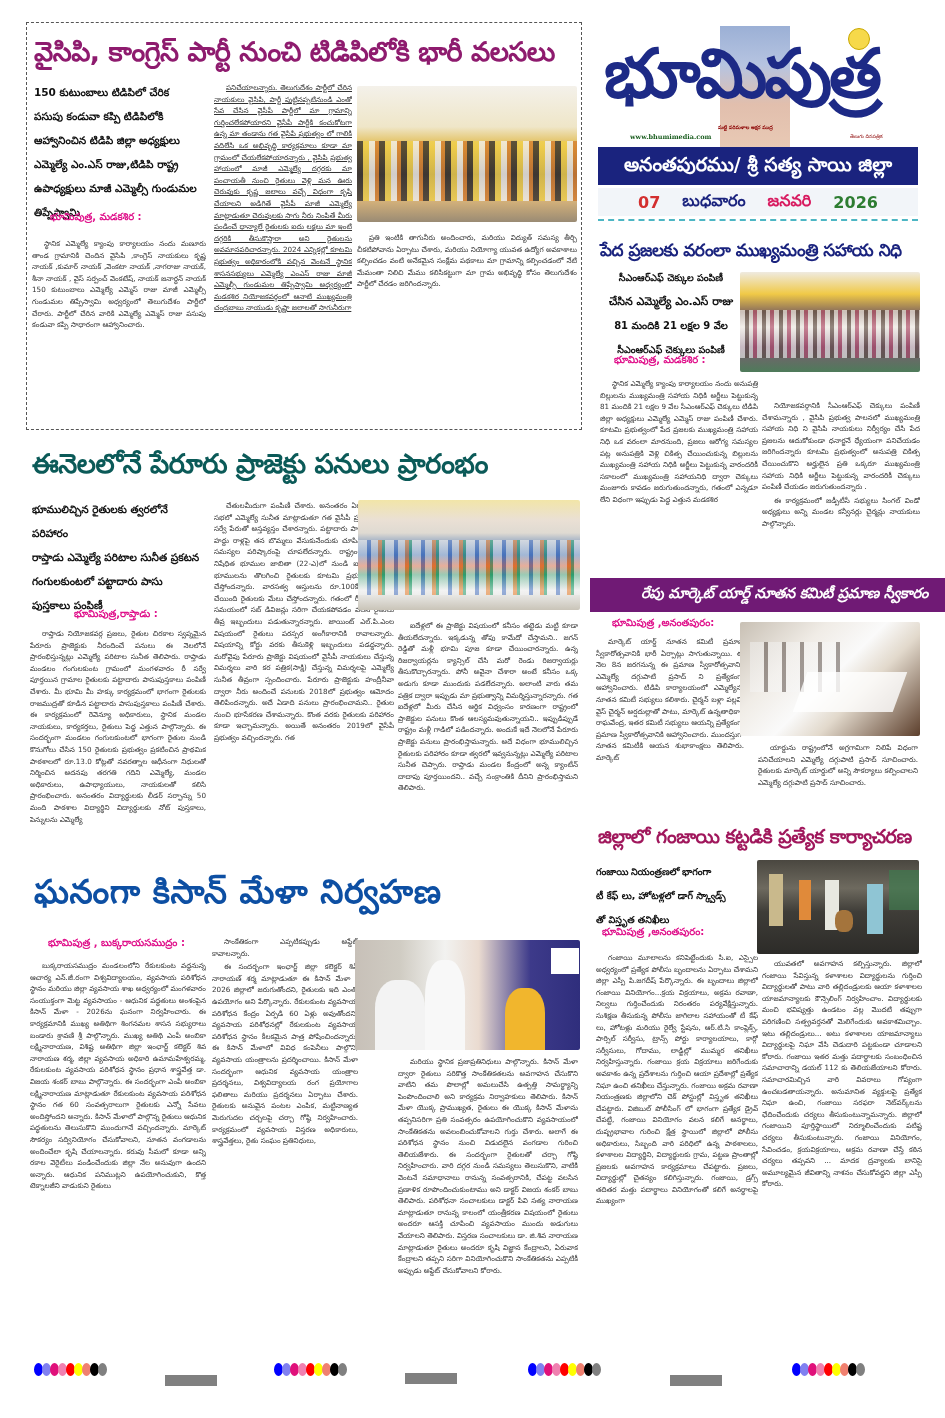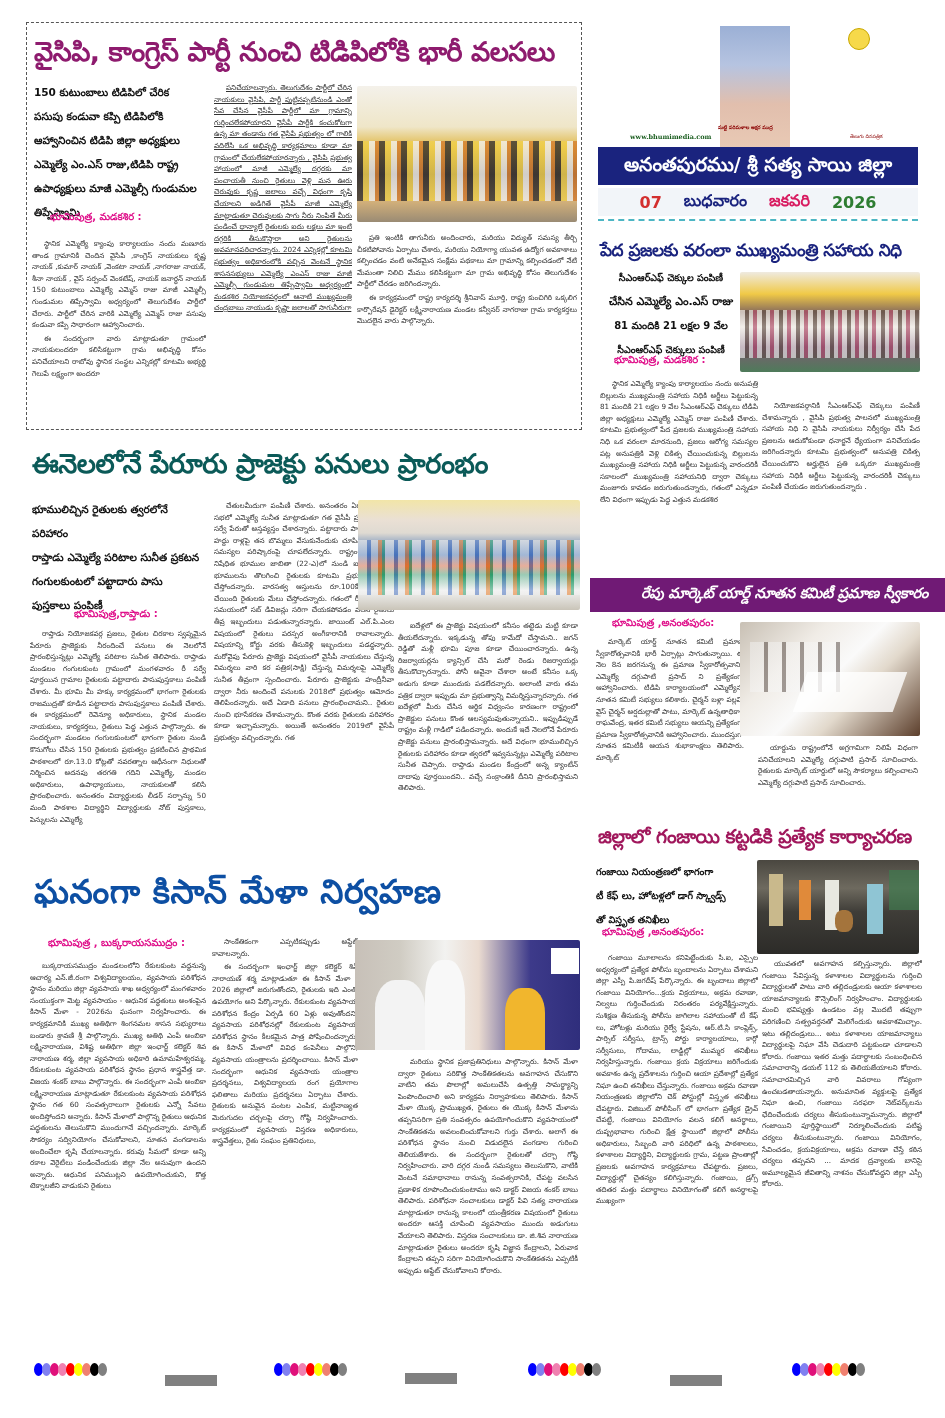--- a/index.html
+++ b/index.html
@@ -49,67 +49,67 @@
   <div class="deck">150 కుటుంబాలు టిడిపిలో చేరిక</div>
   <div class="deck">పసుపు కండువా కప్పి టిడిపిలోకి</div>
   <div class="deck">ఆహ్వానించిన టిడిపి జిల్లా అధ్యక్షులు</div>
   <div class="deck">ఎమ్మెల్యే ఎం.ఎస్ రాజు,టిడిపి రాష్ట్ర</div>
   <div class="deck">ఉపాధ్యక్షులు మాజీ ఎమ్మెల్సీ గుండుమల</div>
   <div class="deck">తిప్పేస్వామి</div>
 </div>
 <div class="abs dateline" style="left:50px; top:211px;">భూమిపుత్ర, మడకశిర :</div>
 <div class="abs body-text" style="left:32px; top:238px; width:174px; height:180px;">
   <p>స్థానిక ఎమ్మెల్యే క్యాంపు కార్యాలయం నందు మణూరు తాండ గ్రామానికి చెందిన వైసిపి ,కాంగ్రెస్ నాయకులు కృష్ణ నాయక్ ,కుమార్ నాయక్ ,వెంకటా నాయక్ ,నాగరాజు నాయక్, శీనా నాయక్ , వైస్ సర్పంచ్ వెంకటేష్, నాయక్ జనార్ధన్ నాయక్ 150 కుటుంబాలు ఎమ్మెల్యే ఎమ్మెస్ రాజు మాజీ ఎమ్మెల్సీ గుండుమల తిప్పేస్వామి అధ్వర్యంలో తెలుగుదేశం పార్టీలో చేరారు. పార్టీలో చేరిన వారికి ఎమ్మెల్యే ఎమ్మెస్ రాజు పసుపు కండువా కప్పి సాధారంగా ఆహ్వానించారు.</p>
-  <p>ఈ సందర్భంగా వారు మాట్లాడుతూ గ్రామంలో నాయకులందరూ కలిసికట్టుగా గ్రామ అభివృద్ధి కోసం పనిచేయాలని రాబోవు స్థానిక సంస్థల ఎన్నికల్లో కూటమి అభ్యర్థి గెలుపే లక్ష్యంగా అందరూ</p>
 </div>
 <div class="abs body-text" style="left:214px; top:82px; width:138px; height:338px;text-decoration:underline;">
   <p>పనిచేయాలన్నారు. తెలుగుదేశం పార్టీలో చేరిన నాయకులు వైసిపి, పార్టీ పుట్టినప్పటినుండి ఎంతో సేవ చేసిన వైసీపీ పార్టీలో మా గ్రామాన్ని గుర్తించలేకపోయారని వైసీపీ పార్టీకి కంచుకోటగా ఉన్న మా తండాను గత వైసిపి ప్రభుత్వం లో గాలికి వదిలేసి ఒక అభివృద్ధి కార్యక్రమాలు కూడా మా గ్రామంలో చేయలేకపోయారన్నారు , వైసిపి ప్రభుత్వ హాయంలో మాజీ ఎమ్మెల్యే దగ్గరకు మా పంచాయతీ నుంచి రైతులు వెళ్లి మన ఊరు చెరువుకు కృష్ణ జలాలు వచ్చే విధంగా కృషి చేయాలని అడిగితే వైసీపీ మాజీ ఎమ్మెల్యే మాట్లాడుతూ చెరువులకు సాగు నీరు నింపితే మీరు పండించే ధాన్యాలే రైతులకు ఐదు లక్షలు మా ఇంటి దగ్గరికి తీసుకొస్తారా అని రైతులను అవమానపరిచారన్నారు. 2024 ఎన్నికల్లో కూటమి ప్రభుత్వం అధికారంలోకి వచ్చిన వెంటనే స్థానిక శాసనసభ్యులు ఎమ్మెల్యే ఎంఎస్ రాజు మాజీ ఎమ్మెల్సీ గుండుమల తిప్పేస్వామి అధ్వర్యంలో మడకశిర నియోజకవర్గంలో ఆనాటి ముఖ్యమంత్రి చంద్రబాబు నాయుడు కృష్ణా జలాలతో సాగునీరుగా</p>
 </div>
 <div class="abs photo" style="left:357px; top:86px; width:220px; height:136px; background:linear-gradient(180deg,#f4f1ea 0%,#efe6c8 30%,#e0b94a 45%,#6c5b4c 65%,#d2b07a 85%,#9a8b74 100%);">
   <div style="position:absolute;left:0;right:0;top:55px;height:60px;background:repeating-linear-gradient(90deg,#2d2a2a 0 6px,#f1d14a 6px 12px,#f3f3f3 12px 18px,#d47a2c 18px 22px);opacity:0.75;"></div>
 </div>
 <div class="abs body-text" style="left:357px; top:232px; width:220px; height:188px;">
   <p>ప్రతి ఇంటికి తాగునీరు అందించారు, మరియు విద్యుత్ సమస్య తీర్చి చీకటిపోవాను ఏర్పాటు చేశారు, మరియు నియోగ్యా యువత ఉద్యోగ అవకాశాలు కల్పించడం వంటి అనేకమైన సంక్షేమ పథకాలు మా గ్రామాన్ని కల్పించడంలో నేటి మేమంతా నిలిచి మేము కలిసికట్టుగా మా గ్రామ అభివృద్ధి కోసం తెలుగుదేశం పార్టీలో చేరడం జరిగిందన్నారు.</p>
-  <p>ఈ కార్యక్రమంలో రాష్ట్ర కార్యదర్శి శ్రీనివాస్ మూర్తి, రాష్ట్ర కుంచిగిరి ఒక్కలిగ కార్పొరేషన్ డైరెక్టర్ లక్ష్మీనారాయణ మండల కన్వీనర్ నాగరాజు గ్రామ కార్యకర్తలు మొదలైన వారు పాల్గొన్నారు.</p>
 </div>
 
 <div class="abs masthead">
   <div class="mast-bg"></div>
   <div class="mast-logo"></div>
+  <div class="mast-title">భూమిపుత్ర</div>
   <div class="mast-tag">మట్టి పరిమళాల అక్షర ముద్ర</div>
   <div class="mast-url">www.bhumimedia.com</div>
   <div class="mast-daily">తెలుగు దినపత్రిక</div>
 </div>
 <div class="abs district-bar">
   <span>అనంతపురము/ శ్రీ సత్య సాయి జిల్లా</span>
 </div>
 <div class="abs date-bar">
   <span class="date-day">07</span>
   <span class="date-weekday">బుధవారం</span>
-  <span class="date-month">జకవరి</span>
+  <span class="date-month">జనవరి</span>
   <span class="date-year">2026</span>
 </div>
 <div class="abs dash-sep"></div>
 
 <div class="abs headline" style="left:600px; top:240px; font-size:17px; color:#1a237e;">పేద ప్రజలకు వరంలా ముఖ్యమంత్రి సహాయ నిధి</div>
 <div class="abs" style="left:600px; top:266px; width:142px; text-align:center;">
   <div class="deck" style="font-size:9.5px;">సీఎంఆర్ఎఫ్ చెక్కుల పంపిణీ</div>
   <div class="deck" style="font-size:11px;">చేసిన ఎమ్మెల్యే ఎం.ఎస్ రాజు</div>
   <div class="deck" style="font-size:10px;text-align:center;">81 మందికి 21 లక్షల 9 వేల</div>
   <div class="deck" style="font-size:9.5px;">సీఎంఆర్ఎఫ్ చెక్కులు పంపిణీ</div>
 </div>
 <div class="abs dateline" style="left:614px; top:354px;">భూమిపుత్ర, మడకశిర :</div>
 <div class="abs photo" style="left:740px; top:272px; width:180px; height:100px; background:linear-gradient(180deg,#efeae0 0%,#f0c947 22%,#8a6e5c 40%,#e9e1d4 55%,#7e5c72 75%,#4e7b5a 100%);">
   <div style="position:absolute;left:0;right:0;top:38px;height:48px;background:repeating-linear-gradient(90deg,#f8f8f8 0 5px,#5a4a44 5px 9px,#f2f2f2 9px 13px,#b0466a 13px 17px);opacity:0.6;"></div>
 </div>
 <div class="abs body-text" style="left:600px; top:378px; width:158px; height:188px;">
   <p>స్థానిక ఎమ్మెల్యే క్యాంపు కార్యాలయం నందు అనుపత్రి బిల్లులను ముఖ్యమంత్రి సహాయ నిధికి అర్జీలు పెట్టుకున్న 81 మందికి 21 లక్షల 9 వేల సీఎంఆర్ఎఫ్ చెక్కులు టిడిపి జిల్లా అధ్యక్షులు ఎమ్మెల్యే ఎమ్మెస్ రాజు పంపిణీ చేశారు. కూటమి ప్రభుత్వంలో పేద ప్రజలకు ముఖ్యమంత్రి సహాయ నిధి ఒక వరంలా మారనుంది, ప్రజలు ఆరోగ్య సమస్యల పట్ల అనుపత్రికి వెళ్లి చికిత్స చేయించుకున్న బిల్లులను ముఖ్యమంత్రి సహాయ నిధికి అర్జీలు పెట్టుకున్న వారందరికీ సకాలంలో ముఖ్యమంత్రి సహాయనిధి ద్వారా చెక్కులు మంజూరు కావడం జరుగుతుందన్నారు, గతంలో ఎన్నడూ లేని విధంగా ఇప్పుడు పెద్ద ఎత్తున మడకశిర</p>
 </div>
 <div class="abs body-text" style="left:762px; top:400px; width:158px; height:166px;">
   <p>నియోజకవర్గానికి సీఎంఆర్ఎఫ్ చెక్కులు పంపిణీ చేశామన్నారు , వైసిపి ప్రభుత్వ పాలనలో ముఖ్యమంత్రి సహాయ నిధి ని వైసిపి నాయకులు నిర్వీర్యం చేసి పేద ప్రజలను ఆదుకోకుండా ధనార్జనే ధ్యేయంగా పనిచేయడం జరిగిందన్నారు కూటమి ప్రభుత్వంలో అనుపత్రి చికిత్స చేయించుకొని అర్హులైన ప్రతి ఒక్కరూ ముఖ్యమంత్రి సహాయ నిధికి అర్జీలు పెట్టుకున్న వారందరికీ చెక్కులు పంపిణీ చేయడం జరుగుతుందన్నారు .</p>
+  <p>ఈ కార్యక్రమంలో జడ్పీటీసీ సభ్యులు సింగల్ విండో అధ్యక్షులు అన్ని మండల కన్వీనర్లు చైర్మన్లు నాయకులు పాల్గొన్నారు.</p>
 </div>
 
 <div class="abs headline" style="left:32px; top:448px; font-size:27px; color:#0b5a58;">ఈనెలలోనే పేరూరు ప్రాజెక్టు పనులు ప్రారంభం</div>
 <div class="abs" style="left:32px; top:497px; width:176px;">
   <div class="deck">భూములిచ్చిన రైతులకు త్వరలోనే</div>
   <div class="deck">పరిహారం</div>
   <div class="deck">రాప్తాడు ఎమ్మెల్యే పరిటాల సునీత ప్రకటన</div>
   <div class="deck">గంగులకుంటలో పట్టాదారు పాసు</div>
   <div class="deck">పుస్తకాలు పంపిణీ</div>
 </div>
@@ -137,21 +137,21 @@
 <div class="abs photo" style="left:740px; top:622px; width:180px; height:114px; background:linear-gradient(135deg,#c8c0b4 0%,#f0ece6 30%,#fafafa 50%,#e2d9cc 65%,#5c3f2c 100%);">
   <div style="position:absolute;left:10px;top:20px;width:90px;height:50px;background:repeating-linear-gradient(90deg,#f6f6f6 0 14px,#3a2c26 14px 18px);opacity:0.45;"></div>
   <div style="position:absolute;left:60px;top:50px;width:100px;height:40px;background:#ffffff;transform:skewX(-20deg);opacity:0.8;"></div>
 </div>
 <div class="abs body-text" style="left:758px; top:742px; width:160px; height:72px;">
   <p>యార్డును రాష్ట్రంలోనే అగ్రగామిగా నిలిపే విధంగా పనిచేయాలని ఎమ్మెల్యే దగ్గుపాటి ప్రసాద్ సూచించారు. రైతులకు మార్కెట్ యార్డులో అన్ని సౌకర్యాలు కల్పించాలని ఎమ్మెల్యే దగ్గుపాటి ప్రసాద్ సూచించారు.</p>
 </div>
 
 <div class="abs headline" style="left:598px; top:825px; font-size:19px; color:#a0175c;">జిల్లాలో గంజాయి కట్టడికి ప్రత్యేక కార్యాచరణ</div>
 <div class="abs" style="left:596px; top:860px; width:160px;">
-  <div class="deck" style="font-size:9.5px;">గంజాయి నియంత్రణలో భాగంగా</div>
+  <div class="deck" style="font-size:9.5px;font-family:Liberation Serif, serif;">గంజాయి నియంత్రణలో భాగంగా</div>
   <div class="deck" style="font-size:9.5px;">టీ కేఫ్ లు, హోటళ్లలో డాగ్ స్క్వాడ్స్</div>
   <div class="deck" style="font-size:9.5px;">తో విస్తృత తనిఖీలు</div>
 </div>
 <div class="abs dateline" style="left:602px; top:926px;">భూమిపుత్ర ,అనంతపురం:</div>
 <div class="abs photo" style="left:757px; top:860px; width:162px; height:94px; background:linear-gradient(180deg,#4a4740 0%,#6e6a5f 30%,#3f3d38 55%,#2c2b28 100%);">
   <div style="position:absolute;left:12px;top:14px;width:14px;height:52px;background:#c9b98c;"></div>
   <div style="position:absolute;left:42px;top:20px;width:12px;height:40px;background:#e08a3a;"></div>
   <div style="position:absolute;left:68px;top:20px;width:14px;height:50px;background:#e8e8e0;"></div>
   <div style="position:absolute;left:110px;top:24px;width:16px;height:50px;background:#8fc5d4;"></div>
   <div style="position:absolute;left:132px;top:10px;width:30px;height:40px;background:#3f7a4f;opacity:0.7;"></div>

